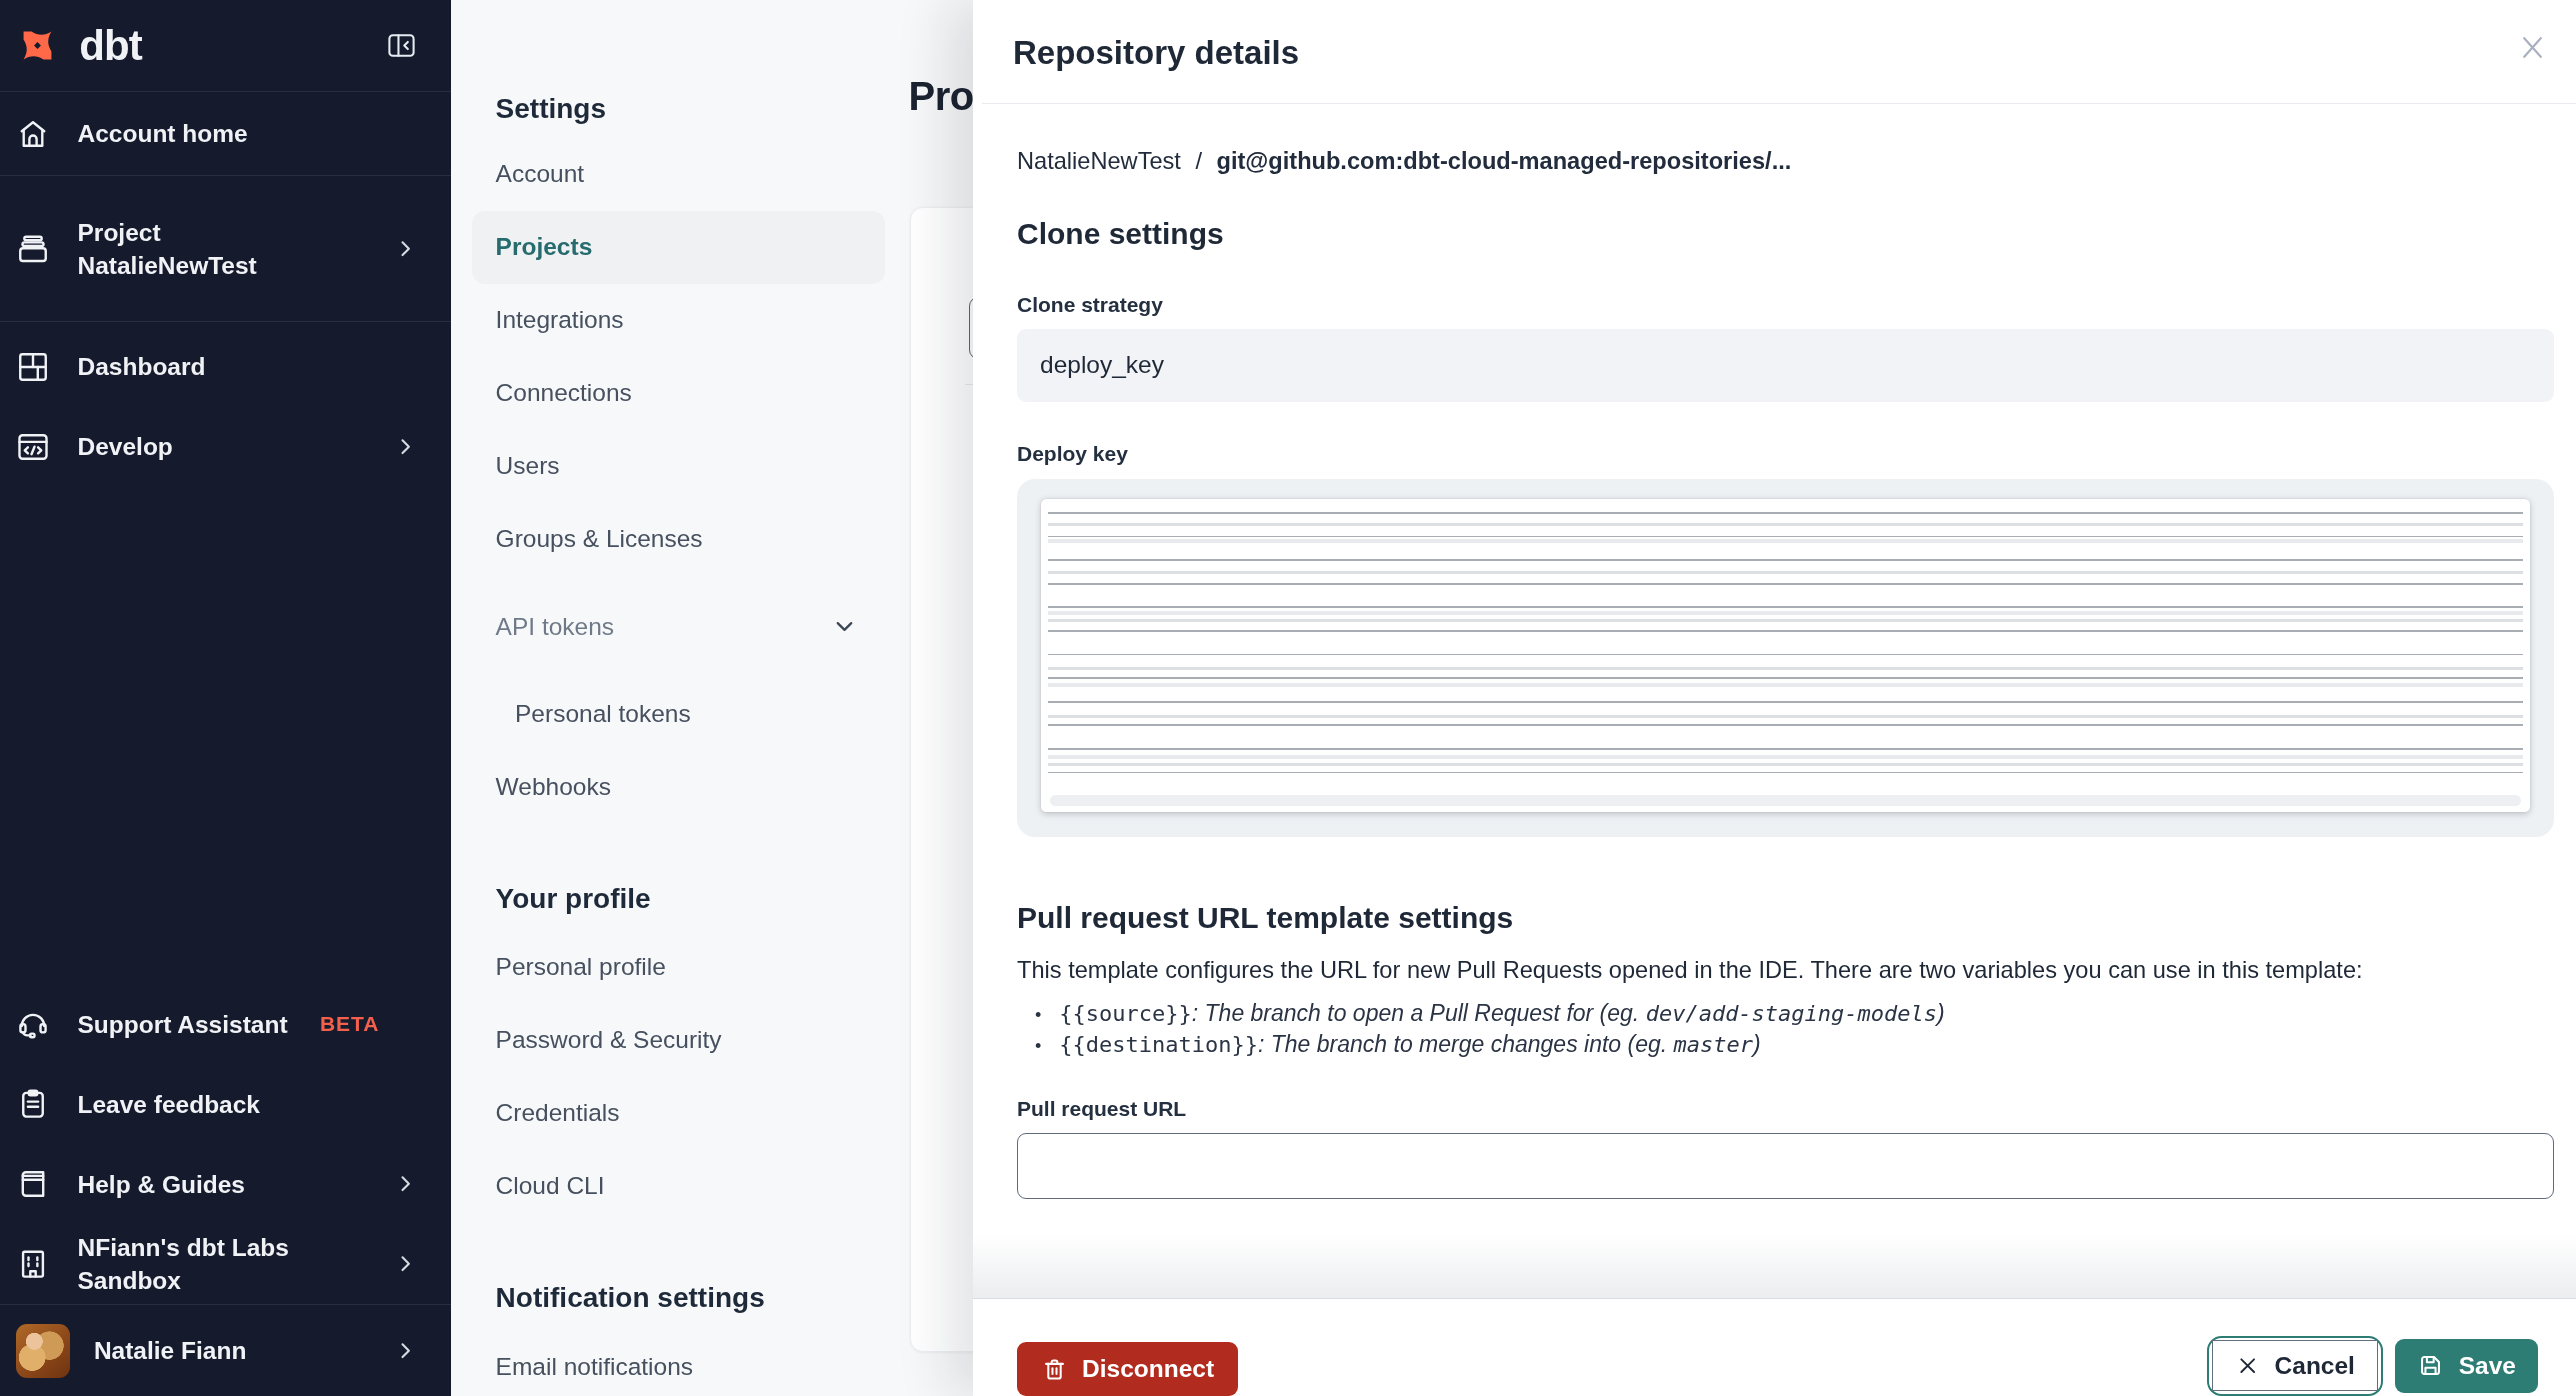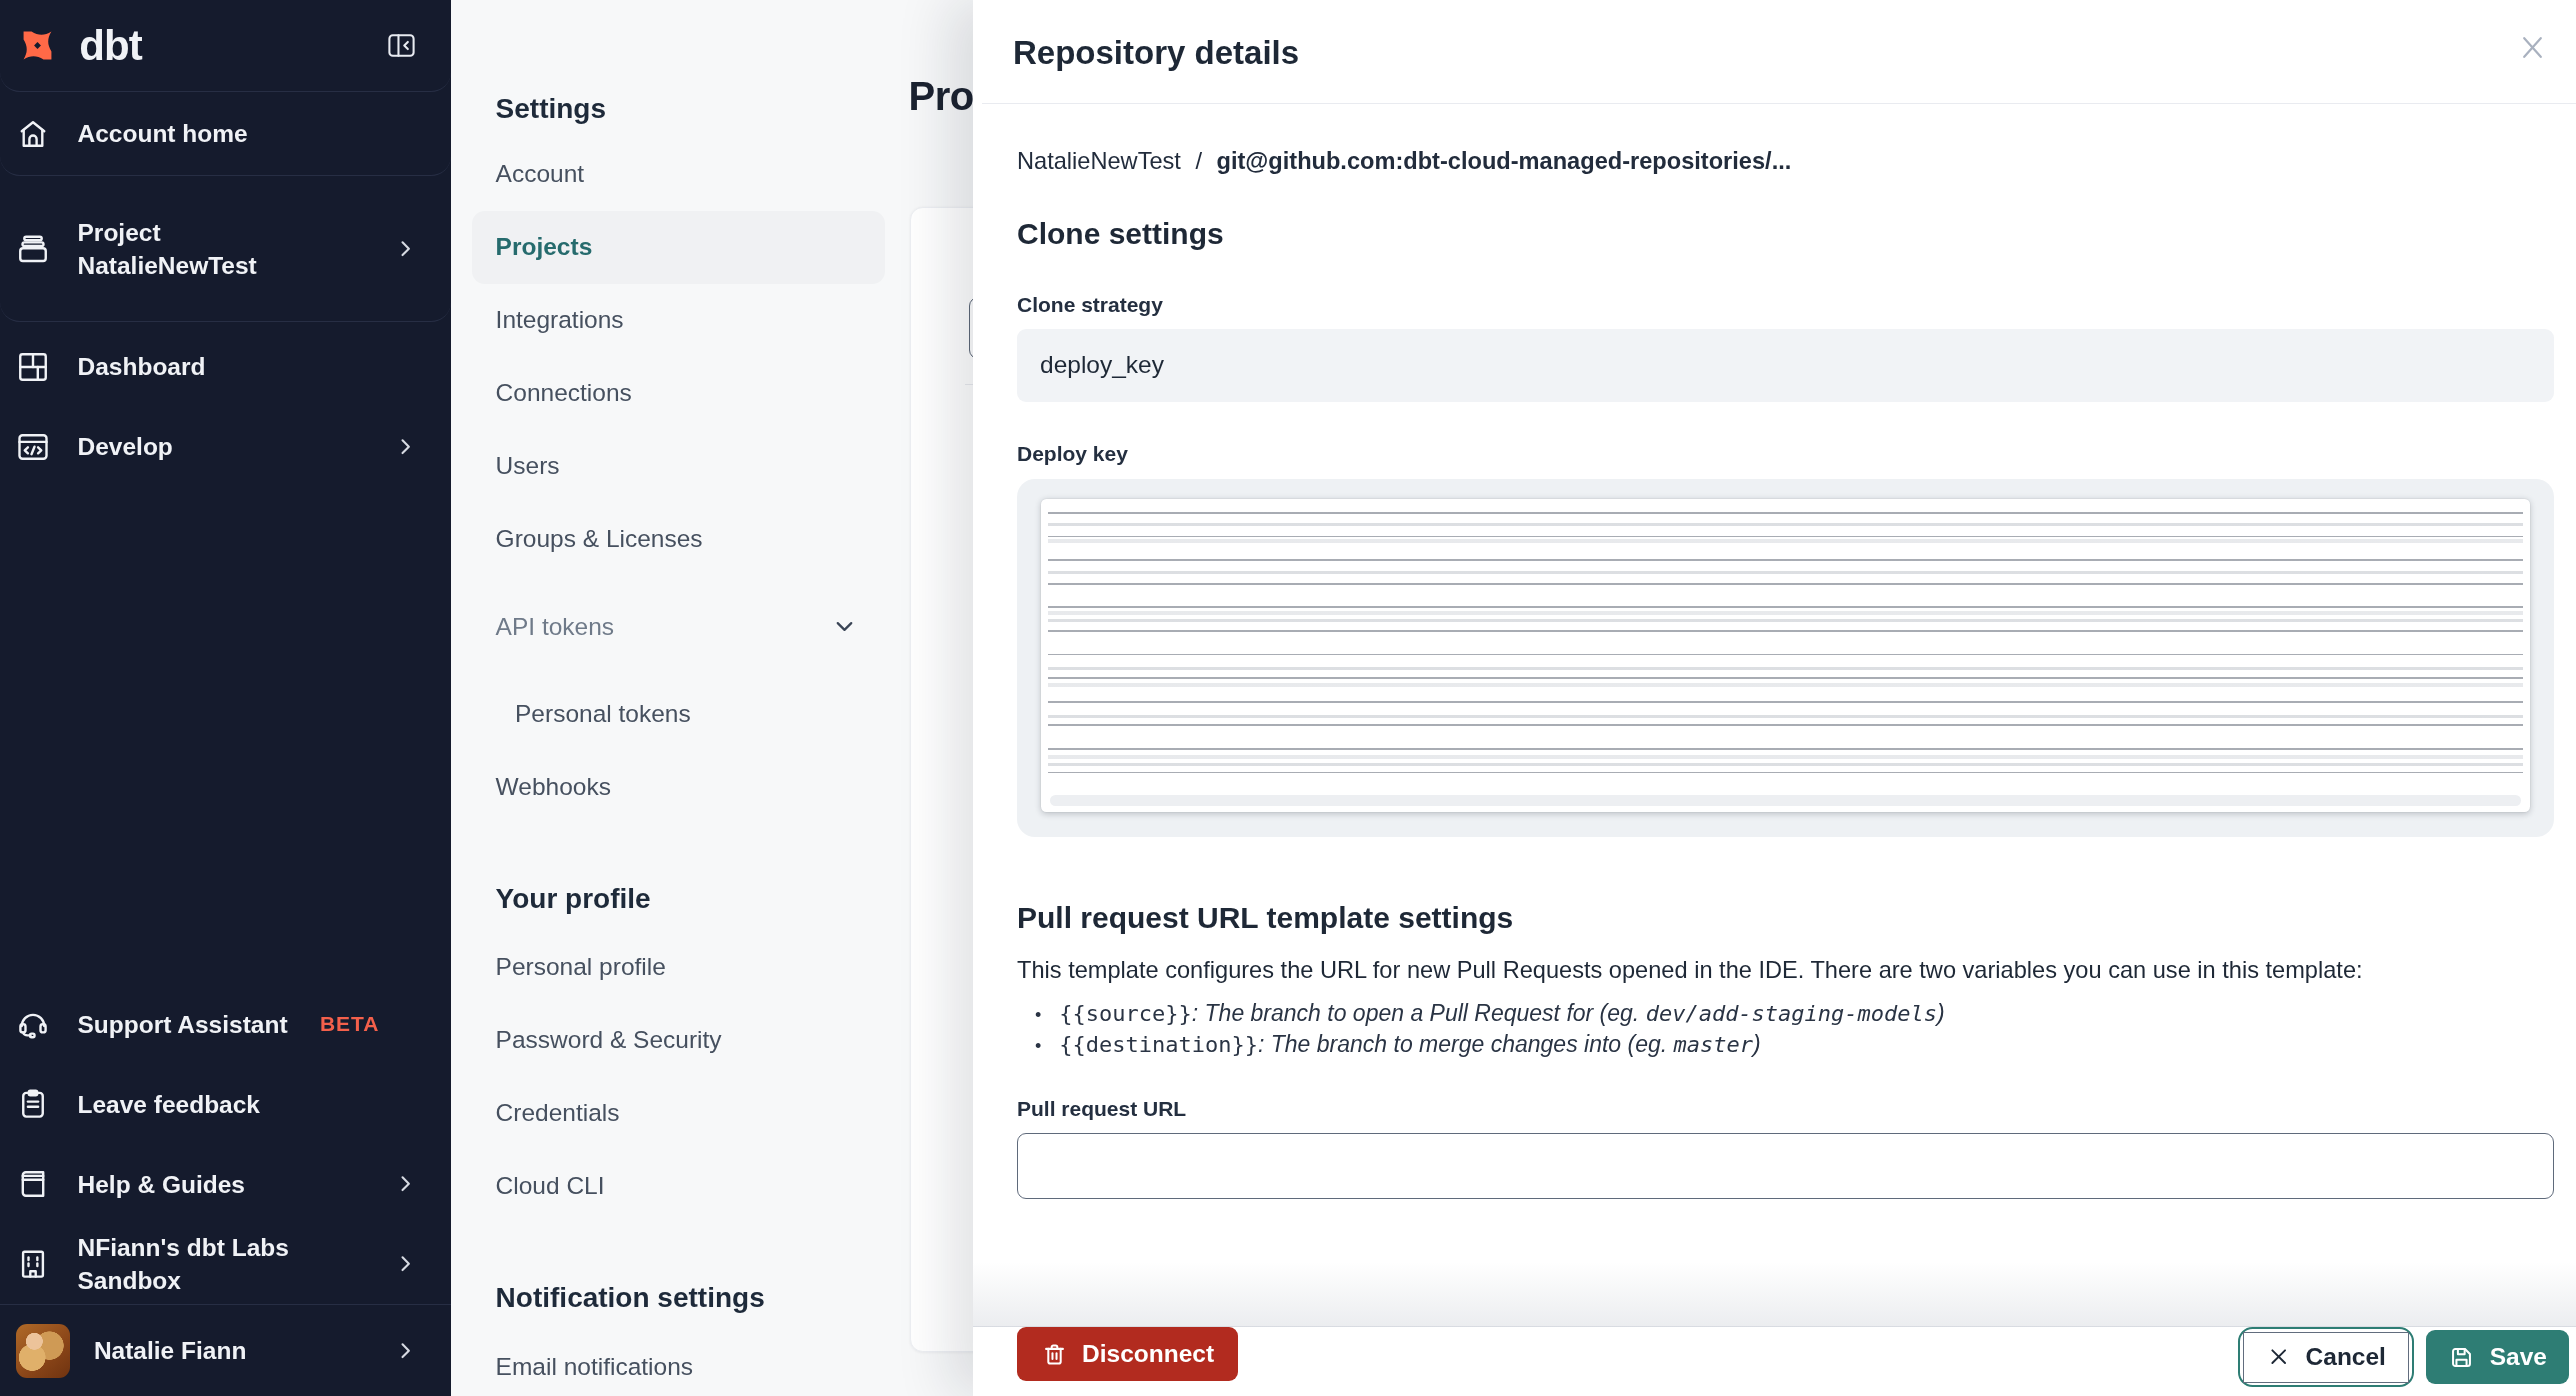--- a/index.html
+++ b/index.html
@@ -11,21 +11,21 @@
   }
   .screen { position:relative; width:2576px; height:1396px; overflow:hidden; }
 
   
   .sidebar { position:absolute; left:0; top:0; width:451px; height:1396px;
     background:var(--color-sidebar); color:#f0f2f6; display:flex; flex-direction:column; z-index:3; }
   .side-row { display:flex; align-items:center; padding:0 33px 0 14.5px; gap:27px;
     font-size:24.5px; font-weight:bold; color:#f0f2f6; cursor:pointer; flex-shrink:0; }
   .side-row .lbl { flex:1; line-height:33px; }
   .side-row svg.itm { flex-shrink:0; }
-  .brd { border-bottom:0.9px solid #272e44;border-radius:20px; }
+  .brd { border-bottom:0.9px solid #272e44; }
   .logo-row { height:92px; }
   .logo-mark { width:45px; height:45px; }
   .logo-text { font-size:42px; font-weight:bold; letter-spacing:-0.9px; margin-left:-7.3px; flex:1; }
   .collapse-btn { width:33px; height:33px; color:#e8ebf1; }
   .row-account { height:84px; }
   .row-project { height:146px; }
   .mid-group { padding-top:4.5px; display:flex; flex-direction:column; }
   .mid-group .side-row, .bottom-group .side-row { height:80px; }
   .bottom-group { margin-top:auto; display:flex; flex-direction:column; }
   .chev { color:#d6dae2; flex-shrink:0; }
@@ -94,22 +94,22 @@
   .pr-heading { margin-top:64px; font-size:30px; font-weight:bold; color:#1e2836; }
   .pr-desc { margin-top:22px; font-size:23.6px; color:#1e2836; }
   .var-list { list-style:none; margin-top:14.5px; padding-left:18px; }
   .var-list li { font-size:23px; color:#2a3444; line-height:29px; display:flex; align-items:baseline; }
   .var-list li .dot { font-size:18px; margin-right:18px; color:#2a3444; }
   .code { font-family:"DejaVu Sans Mono",monospace; font-size:22px; font-style:normal; white-space:pre; }
   .code.ex { font-style:italic; }
   .it { font-style:italic; white-space:pre; }
   .pr-url-input { margin-top:11.8px; width:100%; height:66px; background:#fff; border:1.8px solid #5f6a7b; border-radius:9px;
     font-family:"Liberation Sans",sans-serif; font-size:24.5px; color:#1e2836; padding:0 22px; }
-  .modal-footer { position:relative; height:70px; flex-shrink:0; background:#fff; border-top:0.9px solid #e7e9ed;
-    display:flex; align-items:flex-start; padding:0 7px 0 44px; }
+  .modal-footer { position:relative; height:98px; flex-shrink:0; background:#fff; border-top:0.9px solid #e7e9ed;
+    display:flex; align-items:flex-end; padding:0 38px 0 44px; }
   .modal-footer::before { content:""; position:absolute; left:0; right:0; top:-65px; height:65px;
     background:linear-gradient(to top, rgba(165,172,184,0.22), rgba(165,172,184,0)); pointer-events:none; }
   .btn { display:inline-flex; align-items:center; gap:14.5px; height:54px; border:none; border-radius:9px;
     font-family:"Liberation Sans",sans-serif; font-size:24.5px; font-weight:bold; padding:0 23.6px; cursor:pointer; }
   .btn-disconnect { background:var(--color-danger); color:#fff; }
   .footer-right { margin-left:auto; display:flex; align-items:center; gap:12.7px; }
   .focus-ring { border:2.7px solid var(--color-accent); border-radius:14.5px; padding:2.7px; display:inline-flex; }
   .btn-cancel { background:#fff; border:1.8px solid #626d7e; border-radius:0; color:#1e2836; height:51px; padding:0 22px; }
   .btn-save { background:var(--color-accent); color:#fff; padding:0 22px; }
   svg { display:block; }

